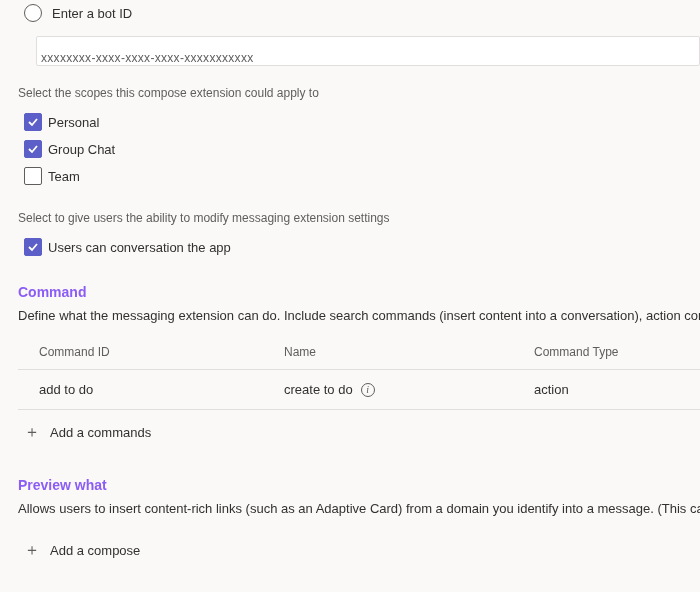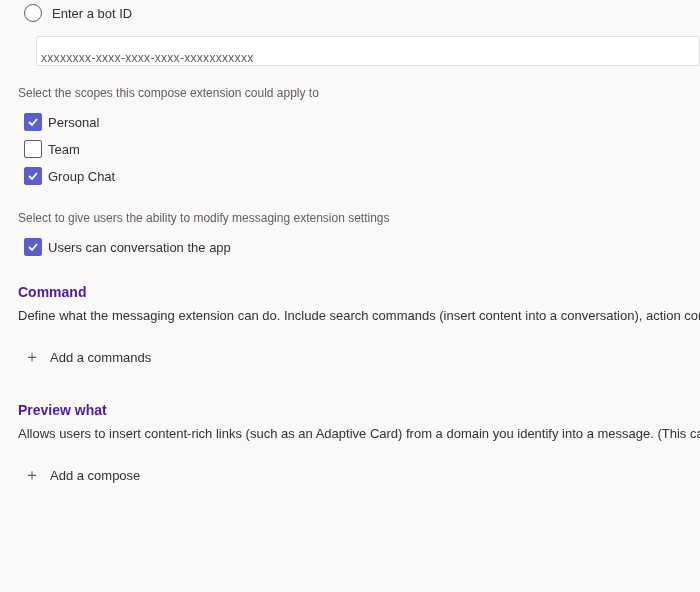--- a/index.html
+++ b/index.html
@@ -59,21 +59,21 @@
     }
     .checkbox.checked {
       background: #5b5fc7;
       border-color: #5b5fc7;
     }
     .checkbox.checked svg { display: block; }
     .checkbox svg { display: none; width: 12px; height: 12px; }
     .section-title {
       font-weight: 600;
       font-size: 14px;
-      color: #4c1d95;
+      color: #8b5cf6;
       margin: 22px 0 8px 0;
     }
     .section-desc {
       font-size: 13px;
       color: #323130;
       margin-bottom: 12px;
       white-space: nowrap;
       overflow: hidden;
     }
     .table { margin-top: 8px; }
@@ -144,49 +144,64 @@
   <div class="checkbox-row">
     <span class="checkbox checked">
       <svg viewBox="0 0 12 12">
           <path d="M2 6 L5 9 L10 3" stroke="#fff" stroke-width="1.8" fill="none"></path>
         </svg>
     </span>
     <span>Personal</span>
   </div>
 
   <div class="checkbox-row">
-    <span class="checkbox">
-      
-    </span>
-    <span>Team</span>
-  </div>
-
-  <div class="checkbox-row">
     <span class="checkbox checked">
       <svg viewBox="0 0 12 12">
           <path d="M2 6 L5 9 L10 3" stroke="#fff" stroke-width="1.8" fill="none"></path>
         </svg>
     </span>
     <span>Group Chat</span>
   </div>
 
+  <div class="checkbox-row">
+    <span class="checkbox">
+      
+    </span>
+    <span>Team</span>
+  </div>
+
   <div class="section-label" style="margin-top:20px">Select to give users the ability to modify messaging extension settings</div>
 
   <div class="checkbox-row">
     <span class="checkbox checked">
       <svg viewBox="0 0 12 12">
           <path d="M2 6 L5 9 L10 3" stroke="#fff" stroke-width="1.8" fill="none"></path>
         </svg>
     </span>
     <span>Users can conversation the app</span>
   </div>
 
   <div class="section-title">Command</div>
   <div class="section-desc">Define what the messaging extension can do. Include search commands (insert content into a conversation), action commands (a</div>
 
+  <div class="table">
+    <div class="table-header">
+      <div class="col-id">Command ID</div>
+      <div class="col-name">Name</div>
+      <div class="col-type">Command Type</div>
+    </div>
+    <div class="table-row">
+      <div class="col-id">add to do</div>
+      <div class="col-name name-cell">
+        <span>create to do</span>
+        <span class="info-icon">i</span>
+      </div>
+      <div class="col-type">action</div>
+    </div>
+  </div>
 
   <div class="add-row">
     <span class="plus-icon">＋</span>
     <span>Add a commands</span>
   </div>
 
   <div class="section-title">Preview what</div>
   <div class="section-desc">Allows users to insert content-rich links (such as an Adaptive Card) from a domain you identify into a message. (This capability is </div>
 
   <div class="add-row">

